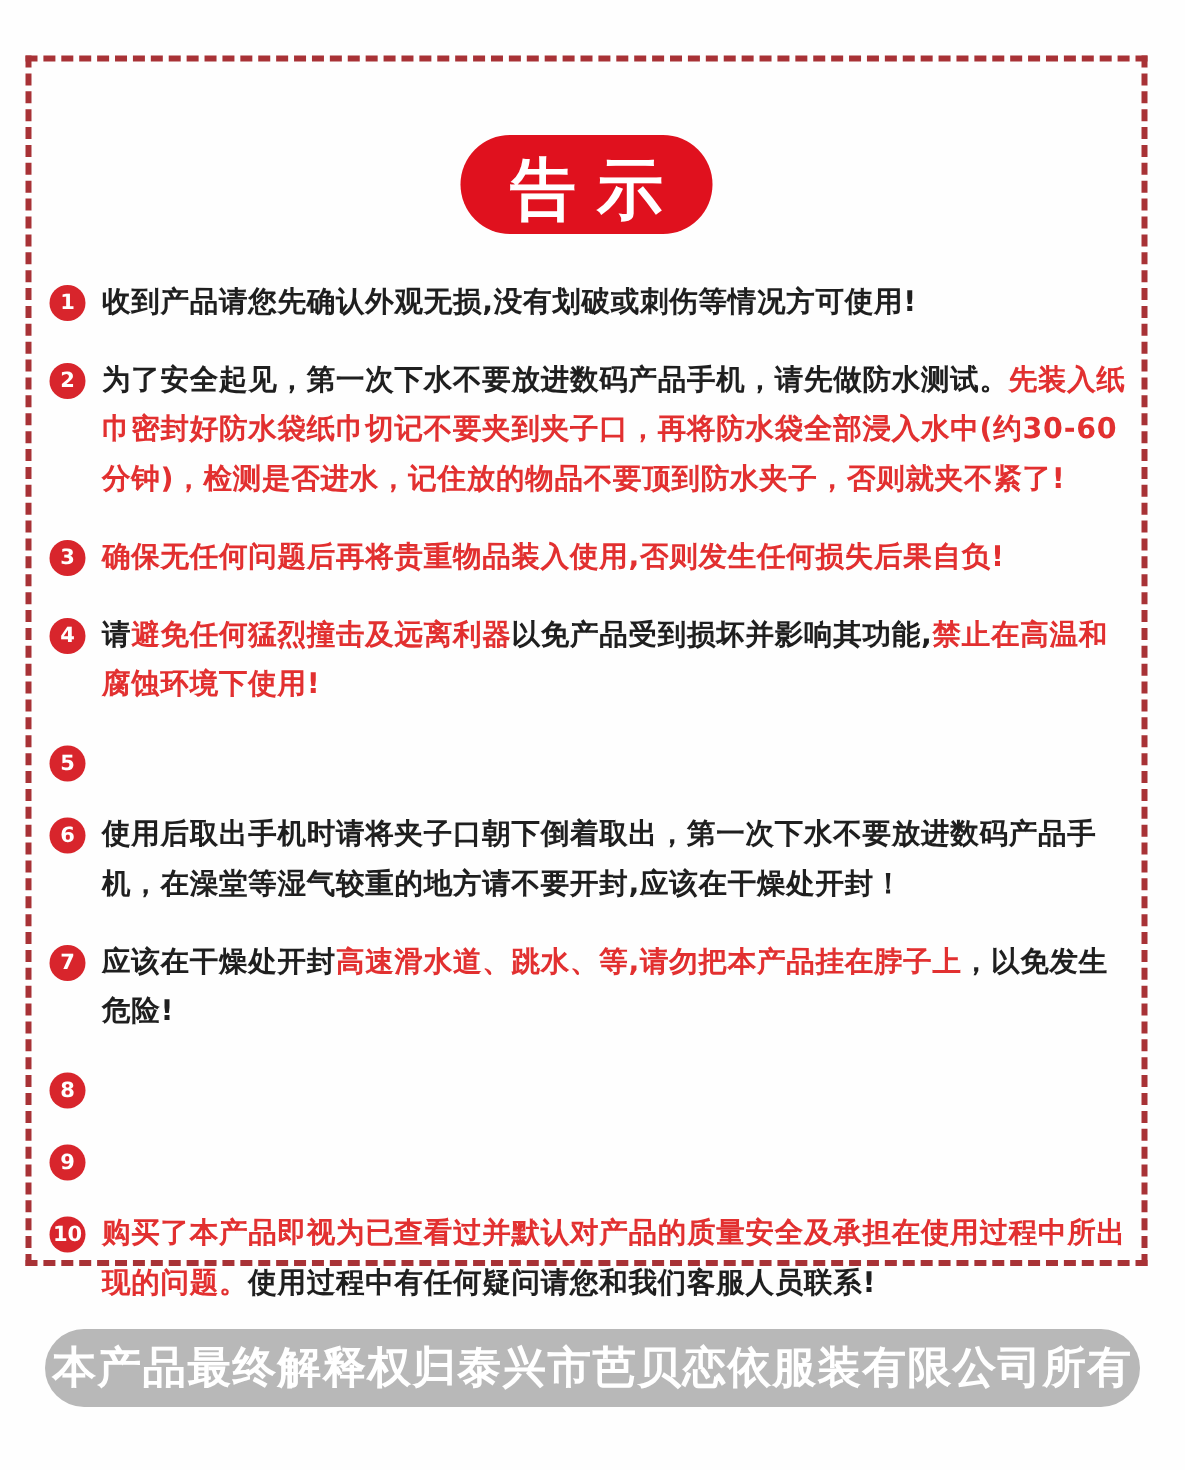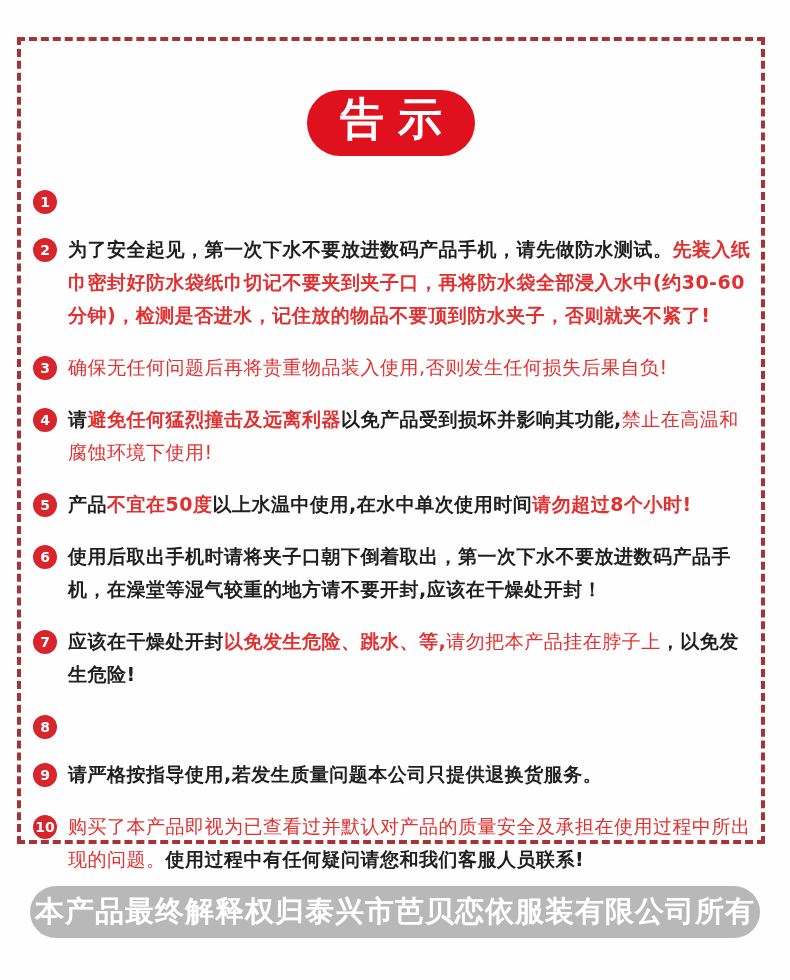--- a/index.html
+++ b/index.html
@@ -15,21 +15,21 @@
     left: 17px; top: 37px;
     width: 748px; height: 807px;
     border: 4px dashed var(--border_red);
     box-sizing: border-box;
   }
   .title-badge {
     width: 168px; height: 66px;
     background: var(--badge_red);
     border-radius: 34px;
     margin: 49px auto 0 auto;
-    display: flex; align-items: flex-start; justify-content: center;
+    display: flex; align-items: flex-end; justify-content: center;
   }
   .title-badge .title-text {
     color: #ffffff;
     font-size: 44px;
     font-weight: bold;
     letter-spacing: 14px;
     padding-left: 14px;
   }
   .items {
     padding: 29px 8px 0 12px;
@@ -53,21 +53,21 @@
   .text {
     margin: 0;
     font-size: 19px;
     line-height: 33px;
     font-weight: 600;
     color: var(--text_black);
     letter-spacing: 0.5px;
   }
   .text .red { color: var(--text_red); }
   .text .black { color: var(--text_black); }
-  .text .bold { font-weight: 400; }
+  .text .bold { font-weight: 700; }
   .footer-bar {
     position: absolute;
     left: 30px; top: 886px;
     width: 730px; height: 52px;
     background: var(--bar_gray);
     border-radius: 29px;
     display: flex; align-items: center; justify-content: center;
   }
   .footer-bar .footer-text {
     color: #ffffff;
@@ -81,51 +81,50 @@
 <body>
 
 <div class="page">
   <div class="dashed-border">
     <div class="title-badge">
       <span class="title-text">告示</span>
     </div>
     <div class="items" id="items">
         <div class="item">
           <span class="num">1</span>
+          <p class="text"><span class="black">收到产品请您先确认外观无损,没有划破或刺伤等情况方可使用!</span></p>
         </div>
         <div class="item">
           <span class="num">2</span>
           <p class="text"><span class="black">为了安全起见，第一次下水不要放进数码产品手机，请先做防水测试。</span><span class="red">先装入纸巾密封好防水袋纸巾切记不要夹到夹子口，再将防水袋全部浸入水中(约30-60分钟)，检测是否进水，记住放的物品不要顶到防水夹子，否则就夹不紧了!</span></p>
         </div>
         <div class="item">
           <span class="num">3</span>
           <p class="text"><span class="red bold">确保无任何问题后再将贵重物品装入使用,否则发生任何损失后果自负!</span></p>
         </div>
         <div class="item">
           <span class="num">4</span>
           <p class="text"><span class="black">请</span><span class="red">避免任何猛烈撞击及远离利器</span><span class="black">以免产品受到损坏并影响其功能,</span><span class="red bold">禁止在高温和腐蚀环境下使用!</span></p>
         </div>
         <div class="item">
           <span class="num">5</span>
-          <p class="text"><span class="black">产品</span><span class="red">不宜在50度</span><span class="black">以上水温中使用,在水中单次使用时间</span><span class="red">请勿超过8个小时!</span></p>
         </div>
         <div class="item">
           <span class="num">6</span>
           <p class="text"><span class="black">使用后取出手机时请将夹子口朝下倒着取出，第一次下水不要放进数码产品手机，在澡堂等湿气较重的地方请不要开封,应该在干燥处开封！</span></p>
         </div>
         <div class="item">
           <span class="num">7</span>
-          <p class="text"><span class="black">应该在干燥处开封</span><span class="red">以免发生危险、跳水、等,</span><span class="red bold">请勿把本产品挂在脖子上</span><span class="black">，以免发生危险!</span></p>
+          <p class="text"><span class="black">应该在干燥处开封</span><span class="red">高速滑水道、跳水、等,</span><span class="red bold">请勿把本产品挂在脖子上</span><span class="black">，以免发生危险!</span></p>
         </div>
         <div class="item">
           <span class="num">8</span>
         </div>
         <div class="item">
           <span class="num">9</span>
-          <p class="text"><span class="black">请严格按指导使用,若发生质量问题本公司只提供退换货服务。</span></p>
         </div>
         <div class="item">
           <span class="num">10</span>
           <p class="text"><span class="red bold">购买了本产品即视为已查看过并默认对产品的质量安全及承担在使用过程中所出现的问题。</span><span class="black">使用过程中有任何疑问请您和我们客服人员联系!</span></p>
         </div>
       </div>
   </div>
   <div class="footer-bar">
     <span class="footer-text">本产品最终解释权归泰兴市芭贝恋依服装有限公司所有</span>
   </div>

